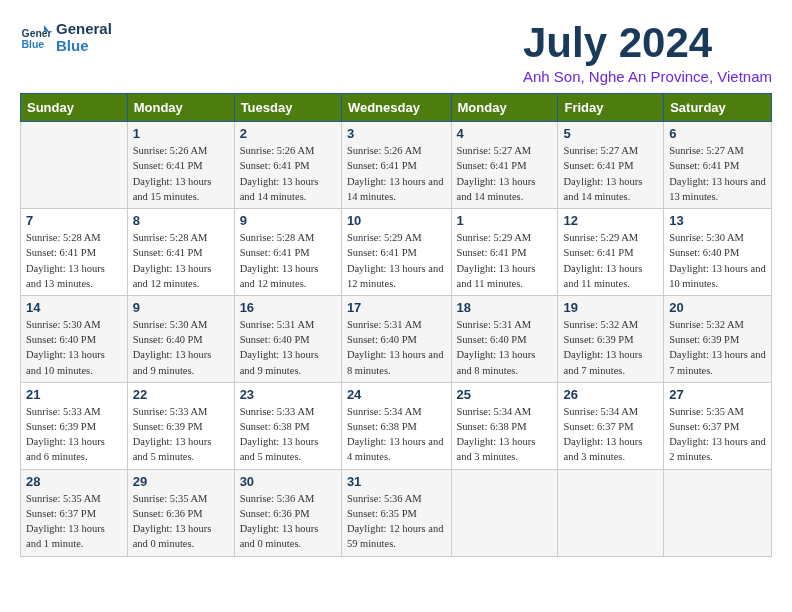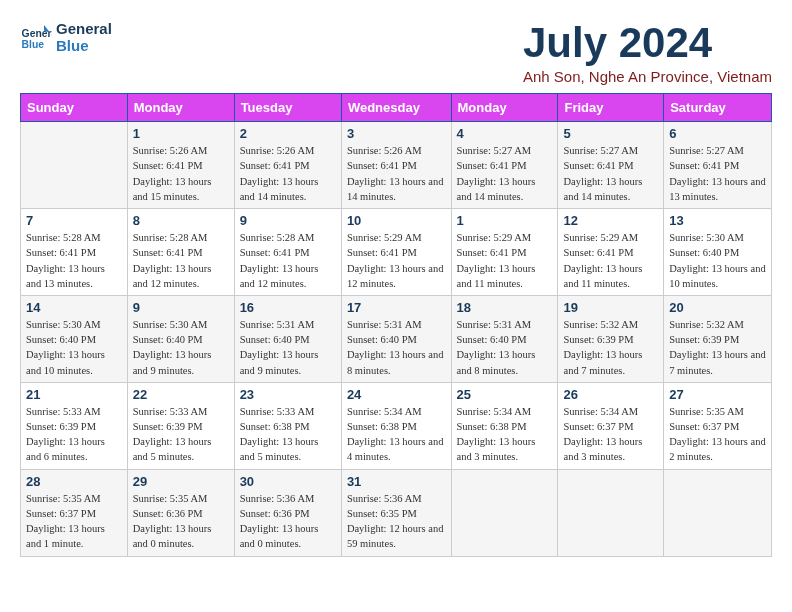--- a/index.html
+++ b/index.html
@@ -29,31 +29,31 @@
       text-align: left;
     }
     .month-title {
       font-size: 42px;
       font-weight: bold;
       color: #1a3a5c;
       line-height: 1.1;
     }
     .location {
       font-size: 15px;
-      color: #7f1d1d;
+      color: #6d28d9;
       margin-top: 2px;
     }
     .calendar-table {
       width: 100%;
       border-collapse: collapse;
       margin-top: 8px;
       font-size: 11px;
     }
     .calendar-table thead tr th {
-      background: #d946ef;
+      background: #4d7c0f;
       color: #fff;
       text-align: left;
       padding: 6px 6px;
       font-size: 13px;
       font-weight: bold;
       border: 1px solid #1a5a9f;
     }
     .calendar-table tbody tr td {
       border: 1px solid #ccc;
       vertical-align: top;

